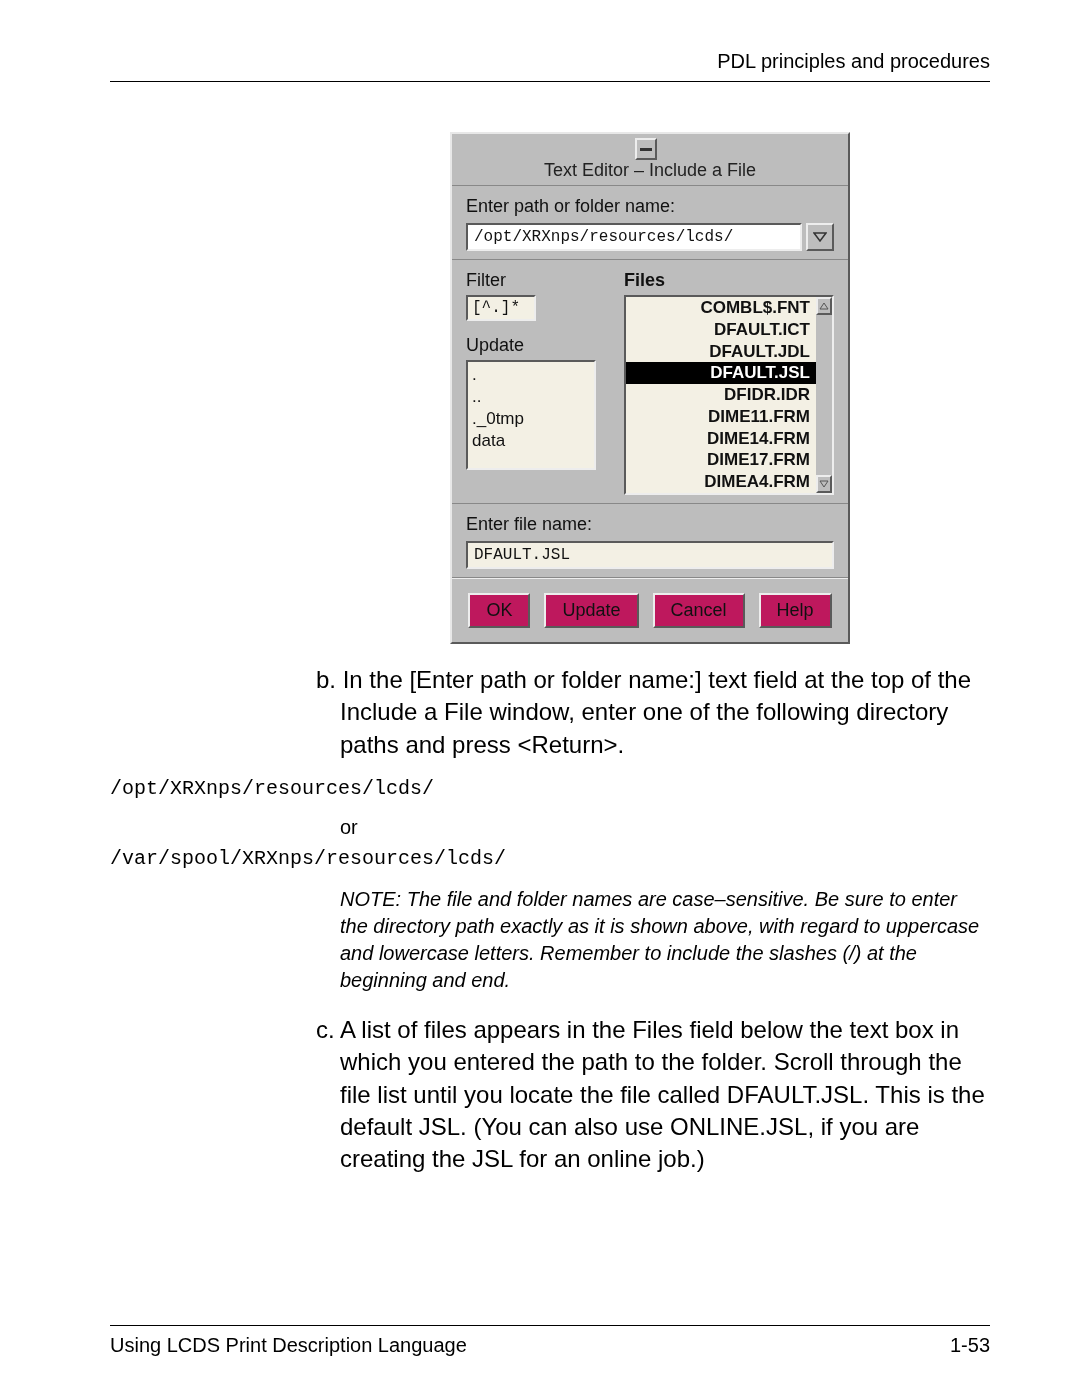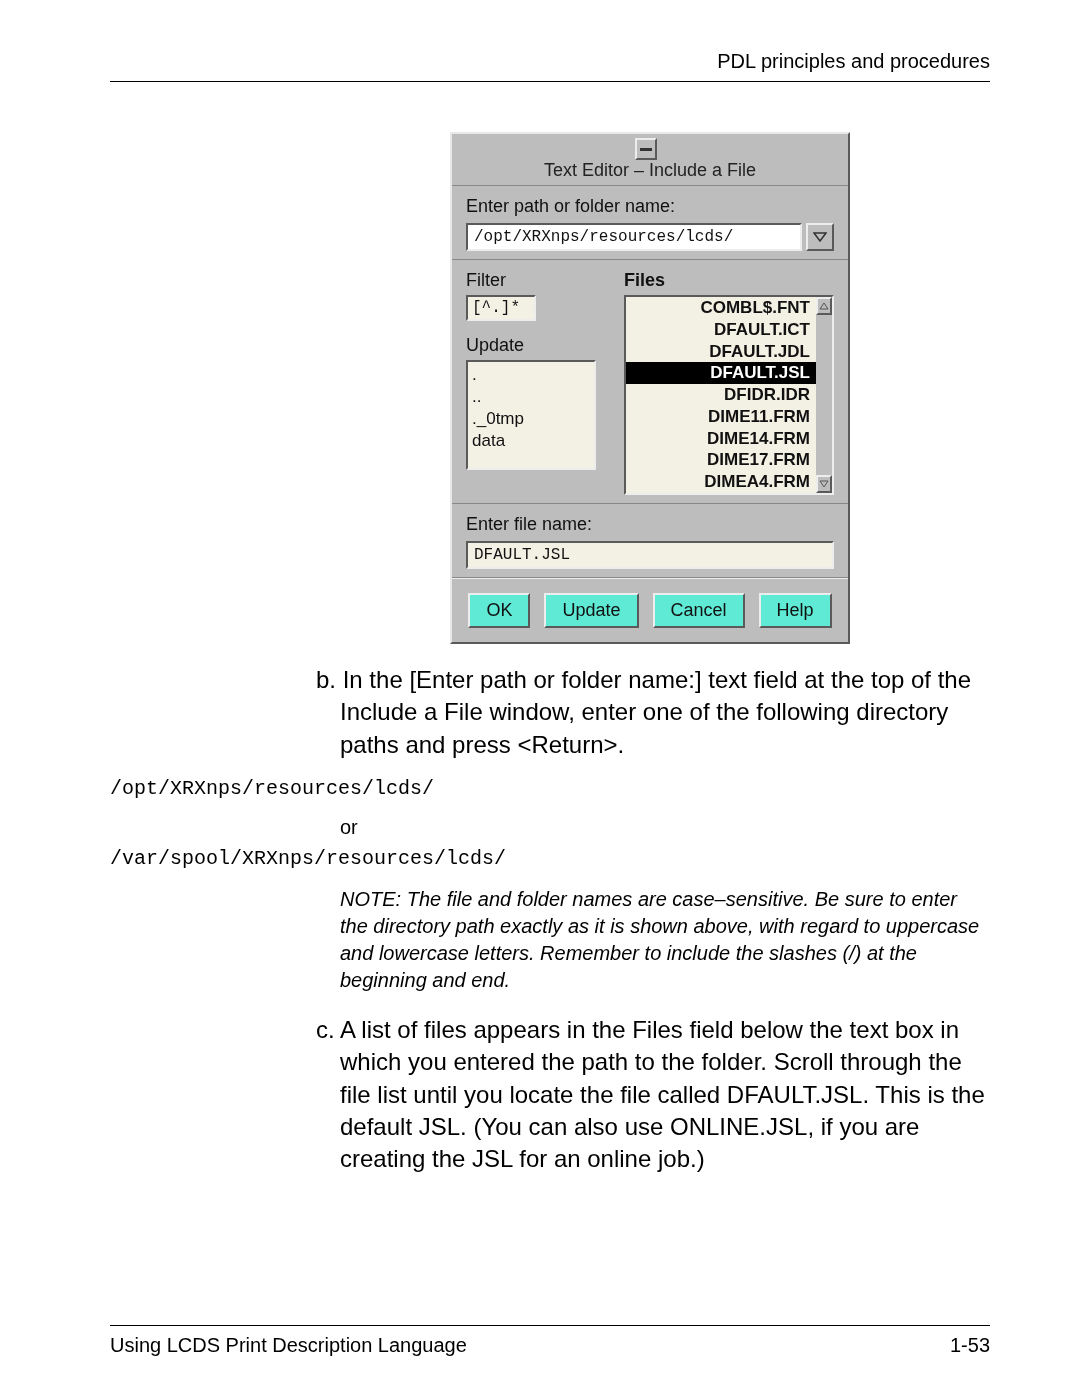--- a/index.html
+++ b/index.html
@@ -139,21 +139,21 @@
     padding:3px 6px;
     font-family:"Courier New",monospace;
     font-size:16px;
     margin-top:4px;
   }
   .button-row {
     display:flex; gap:14px; padding:14px; justify-content:center;
     border-top:1px solid #ededed;
   }
   .btn {
-    background:#5eead4;
+    background:#be185d;
     border-top:2px solid #ededed;
     border-left:2px solid #ededed;
     border-right:2px solid #5a5a5a;
     border-bottom:2px solid #5a5a5a;
     padding:5px 16px;
     font-size:18px;
     color:#111;
   }
   .caption { font-weight:bold; font-size:19px; margin: 14px 0 14px 0; }
   .para { font-size:24px; line-height:1.35; margin-bottom:14px; }

